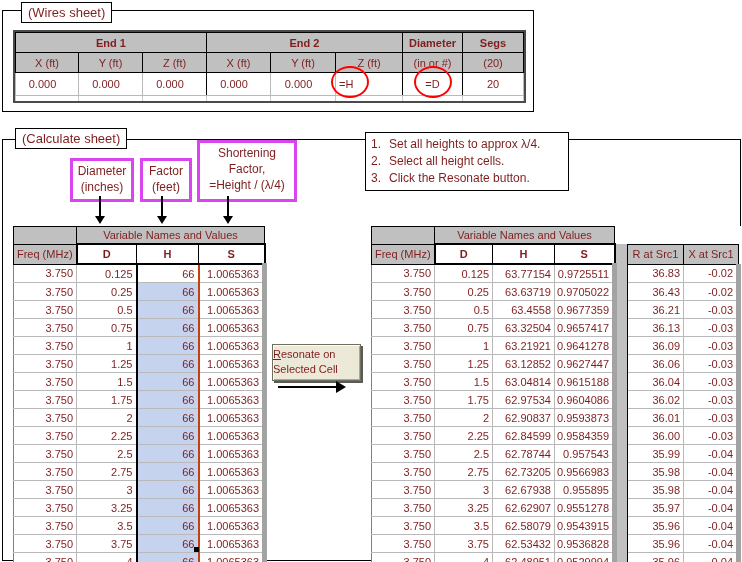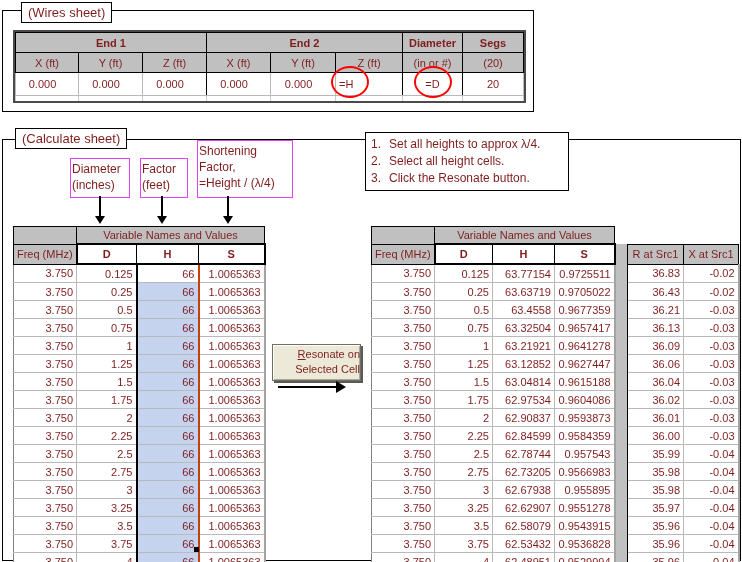--- a/index.html
+++ b/index.html
@@ -23,22 +23,22 @@
   .wdata.gb{border-right:1px solid #000;}
   .wnum{text-align:center;padding-right:9px !important;}
   .wleft{text-align:left;padding-left:3px !important;}
   .wcenter{text-align:center;}
   .wempty td{height:8px !important;border:1px solid #c9c9c9;border-bottom:none;}
 
   .red-circle{position:absolute;border:2px solid #ff0000;border-radius:50%;
               width:34px;height:28px;z-index:6;background:transparent;}
 
   
-  .callout{position:absolute;border:1px solid #d946ef;background:#fff;font-size:12px;
-           line-height:16px;text-align:left;padding:2px 1px;white-space:nowrap;}
+  .callout{position:absolute;border:3px solid #d946ef;background:#fff;font-size:12px;
+           line-height:16px;text-align:center;padding:2px 1px;white-space:nowrap;}
   .v-arrow-line{position:absolute;width:2px;background:#000;}
   .v-arrow-head{position:absolute;width:0;height:0;
                 border-left:5px solid transparent;border-right:5px solid transparent;
                 border-top:8px solid #000;}
   .h-arrow-line{position:absolute;height:2px;background:#000;}
   .h-arrow-head{position:absolute;width:0;height:0;
                 border-top:6px solid transparent;border-bottom:6px solid transparent;
                 border-left:10px solid #000;}
 
   
@@ -57,33 +57,33 @@
             padding:0 !important;height:18px !important;}
   .var-hdr{background:#fff;font-weight:bold;text-align:center !important;padding:0 !important;
            border:1px solid #000;border-top:2px solid #000;border-bottom:2px solid #000;
            height:18px !important;}
   .vfirst{border-left:2px solid #000 !important;}
   .vlast{border-right:2px solid #000 !important;}
   .src-hdr{background:#c0c0c0;border:1px solid #000;text-align:center !important;
            padding:0 !important;height:18px !important;}
   .dcell{background:#fff;border:1px solid #b9b9b9;}
   .edge-l{border-left:1px solid #808080;}
-  .edge-r{border-right:2px solid #a3a3a3;}
+  .edge-r{border-right:5px solid #a3a3a3;}
   .edge-b{border-bottom:1px solid #808080;}
   .hsel{background:#c5d3ee;border-left:2px solid #000;border-right:2px solid #c2410c;}
   .hactive{background:#fff;}
   .hlast{border-bottom:2px solid #000 !important;}
   .sep-cell{background:#c0c0c0;border-left:1px solid #000;border-right:1px solid #000;
             border-top:none;border-bottom:none;}
   .fill-handle{position:absolute;width:5px;height:5px;background:#000;z-index:6;}
 
   
   .res-btn{position:absolute;width:87px;height:33px;background:#ece9d8;
            border:1px solid #6f6f5e;box-shadow:2px 2px 0 #5a5a5a,inset 1px 1px 0 #ffffff,inset -1px -1px 0 #a9a795;
-           font-size:11px;line-height:15px;text-align:right;padding-top:2px;cursor:default;}
+           font-size:11px;line-height:15px;text-align:left;padding-top:2px;cursor:default;}
   .res-btn .ul{text-decoration:underline;}
 </style>
 </head>
 <body>
 
 <div class="page">
 
   <div class="groupbox" style="left:2px;top:10px;width:530px;height:100px;"></div>
   <div class="grouplabel" style="left:21px;top:2px;">(Wires sheet)</div>
 

